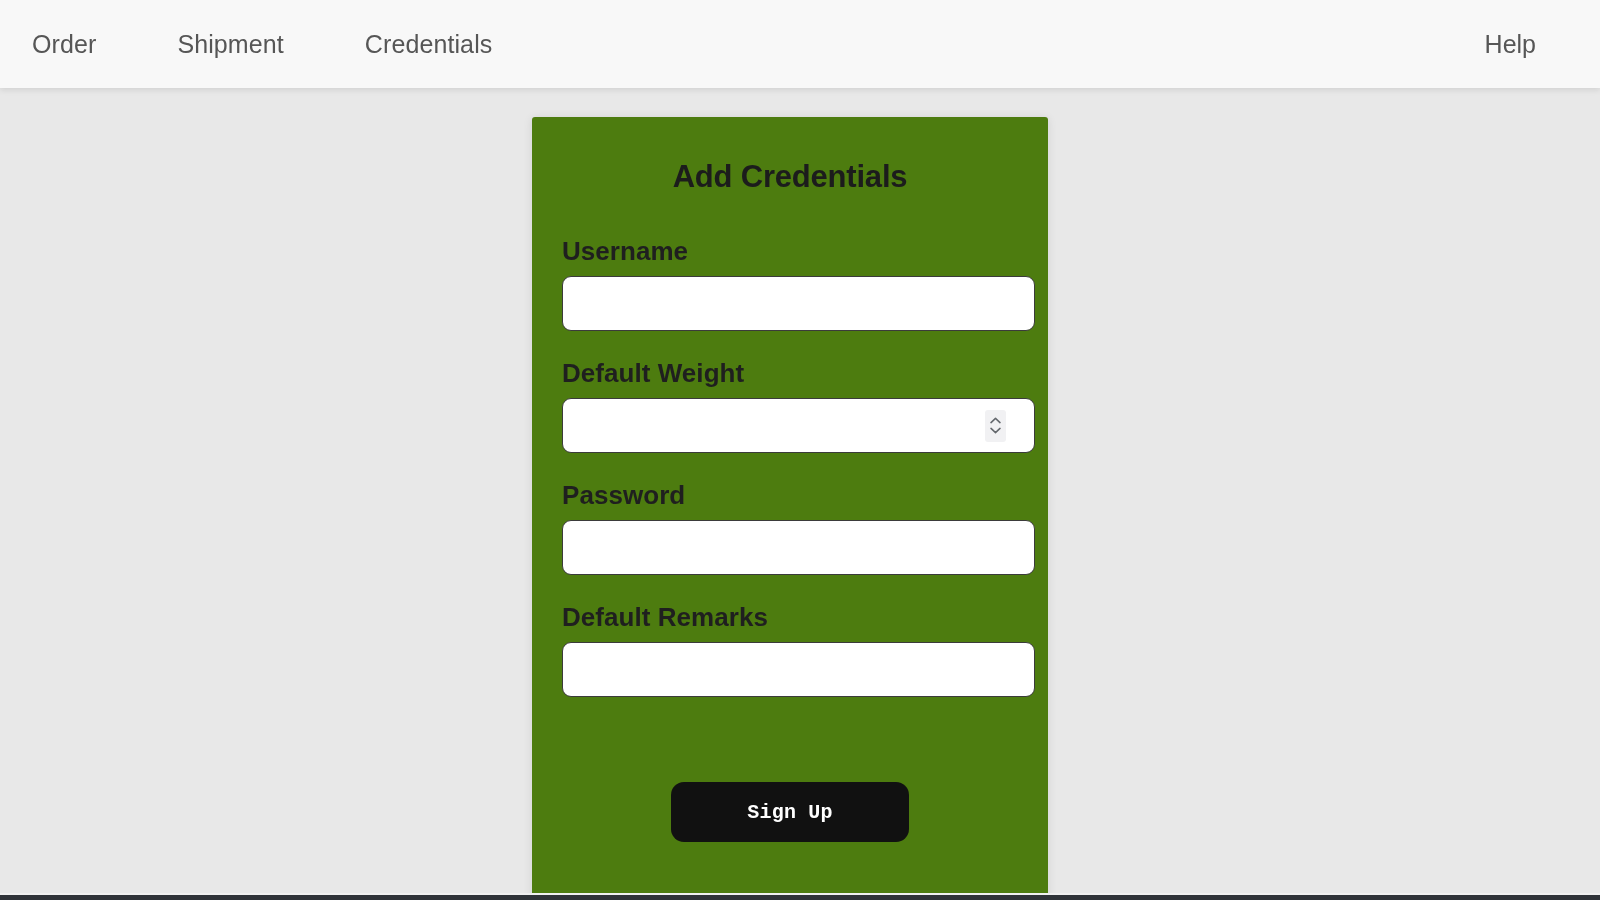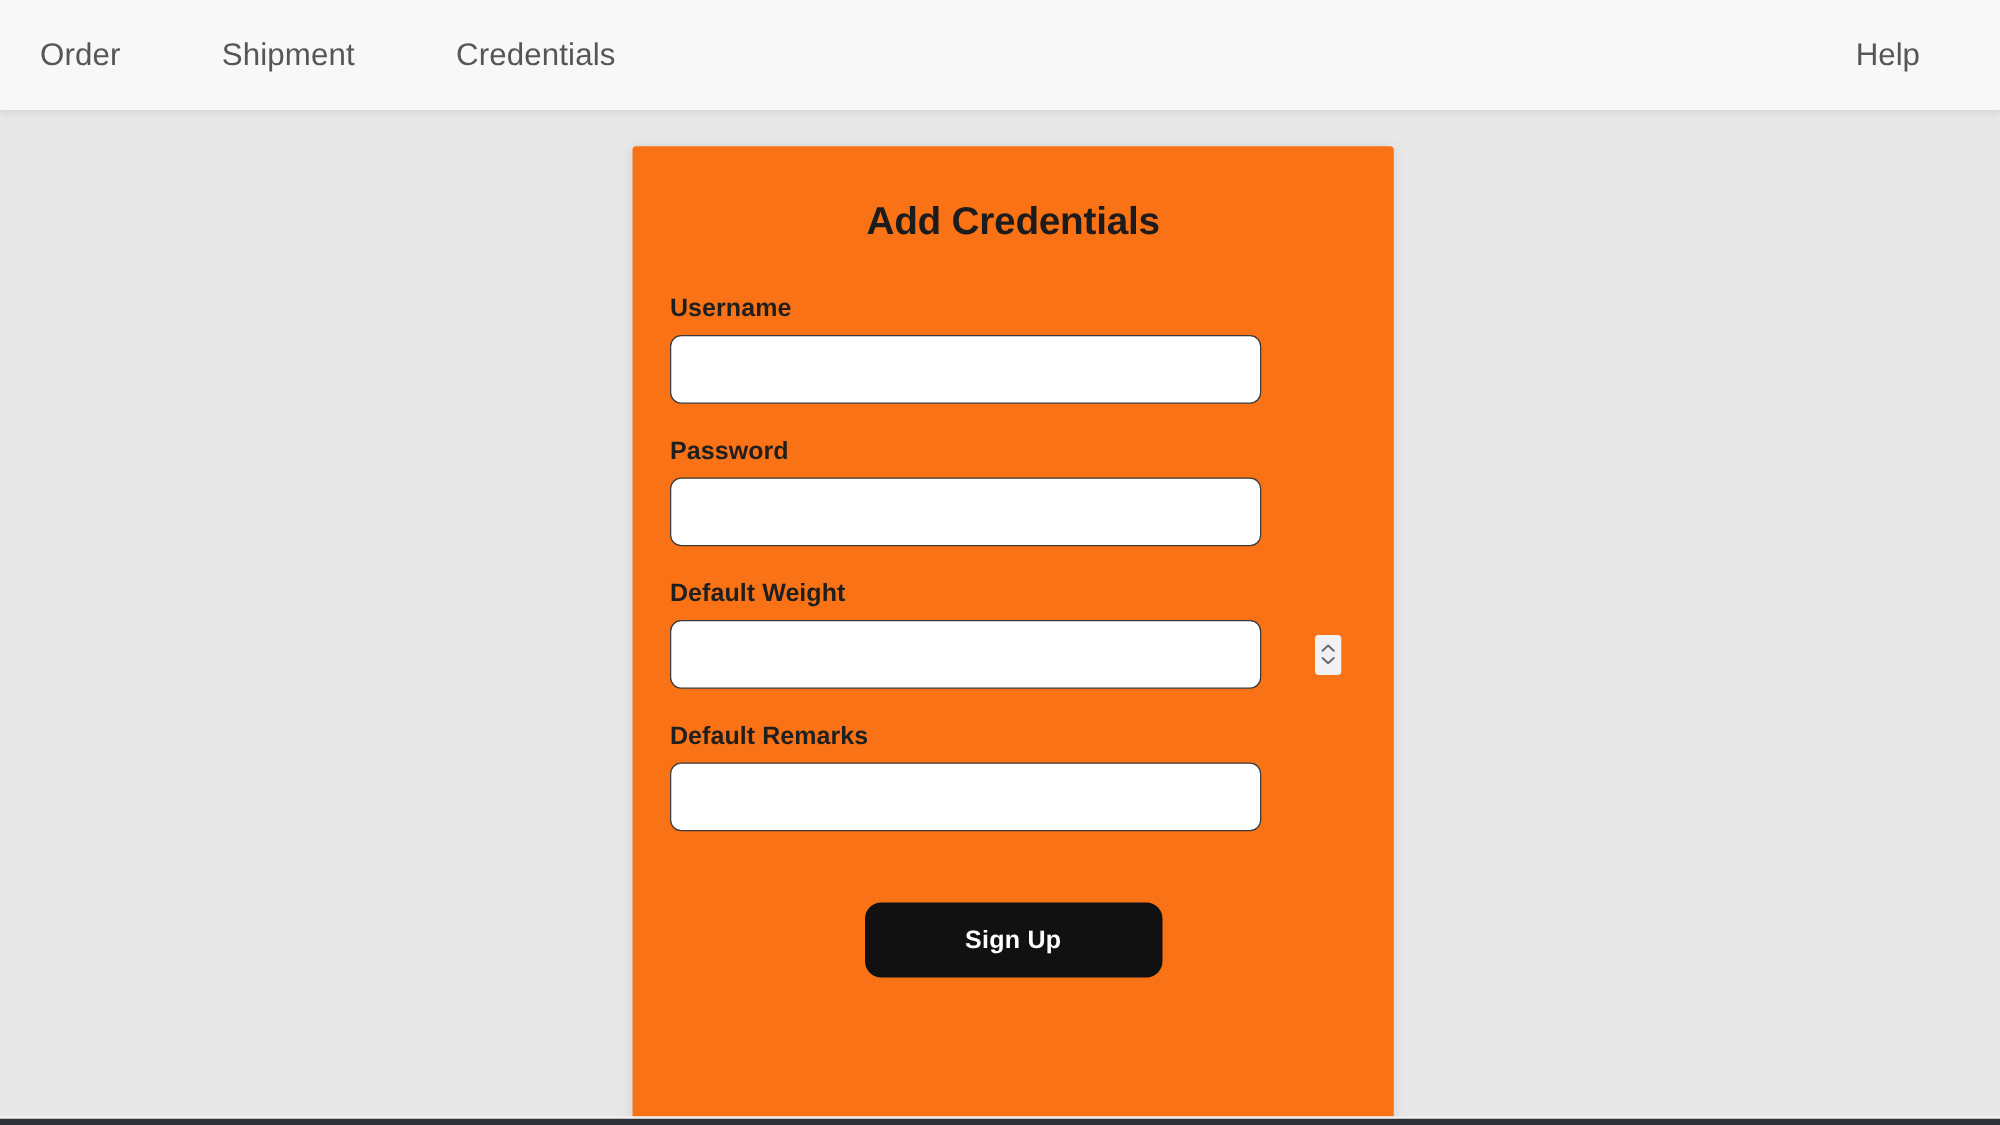--- a/index.html
+++ b/index.html
@@ -67,25 +67,25 @@
     position: absolute;
     top: 88px; left: 0;
     width: 1600px;
     height: 812px;
     background: #e8e8e8;
   }
 
   
   .card {
     position: absolute;
-    left: 506px;
+    left: 532px;
     top: 29px;           
-    width: 609px;
+    width: 516px;
     height: 783px;       
-    background: #f97316;
+    background: #4d7c0f;
     border-radius: 3px;
     box-shadow: 0 1px 10px rgba(0,0,0,0.10);
     padding: 0 30px;
   }
 
   .card-title {
     text-align: center;
     font-size: 31px;
     font-weight: 700;
     color: #1c1c1c;
@@ -98,21 +98,21 @@
   .form {
     margin-top: 42px;
   }
 
   .field {
     margin-bottom: 27px;
   }
 
   .field-label {
     display: block;
-    font-size: 20px;
+    font-size: 26px;
     font-weight: 600;
     color: #1f1f1f;
     margin-bottom: 9px;
     letter-spacing: 0.05px;
   }
 
   .field-input-wrap {
     position: relative;
   }
 
@@ -159,25 +159,26 @@
     justify-content: center;
   }
 
   .submit-button {
     width: 238px;
     height: 60px;
     background: #111111;
     color: #ffffff;
     border: none;
     border-radius: 13px;
-    font-family: Liberation Sans, sans-serif;
+    font-family: Liberation Mono, monospace;
     font-size: 20px;
     font-weight: 700;
     letter-spacing: 0.2px;
     cursor: pointer;
+    margin-top: 28px;
   }
 
   
   .bottom-scrollbar {
     position: absolute;
     left: 0;
     bottom: 0;
     width: 1600px;
     height: 7px;
     background: #f0f0f0;
@@ -212,27 +213,20 @@
   <div class="card">
 
     <h1 class="card-title">Add Credentials</h1>
 
     <form class="form">
 
       <div class="field">
         <label class="field-label">Username</label>
         <div class="field-input-wrap">
           <input class="field-input" type="text" placeholder="" style="">
-        </div>
-      </div>
-
-      <div class="field">
-        <label class="field-label">Password</label>
-        <div class="field-input-wrap">
-          <input class="field-input" type="password" placeholder="" style="">
         </div>
       </div>
 
       <div class="field">
         <label class="field-label">Default Weight</label>
         <div class="field-input-wrap">
           <input class="field-input" type="text" inputmode="numeric" placeholder="" style="">
           <div class="spinner">
             <span>
               <svg width="11" height="7" viewBox="0 0 11 7" aria-hidden="true">
@@ -242,20 +236,27 @@
             <span>
               <svg width="11" height="7" viewBox="0 0 11 7" aria-hidden="true">
                 <path d="M1 1.4 L5.5 5.6 L10 1.4" fill="none" stroke="#63676c" stroke-width="1.5" stroke-linecap="round" stroke-linejoin="round"></path>
               </svg>
             </span>
           </div>
         </div>
       </div>
 
       <div class="field">
+        <label class="field-label">Password</label>
+        <div class="field-input-wrap">
+          <input class="field-input" type="password" placeholder="" style="">
+        </div>
+      </div>
+
+      <div class="field">
         <label class="field-label">Default Remarks</label>
         <div class="field-input-wrap">
           <input class="field-input" type="text" placeholder="" style="">
         </div>
       </div>
 
       <div class="submit-row">
         <button class="submit-button" type="submit">Sign Up</button>
       </div>
 

